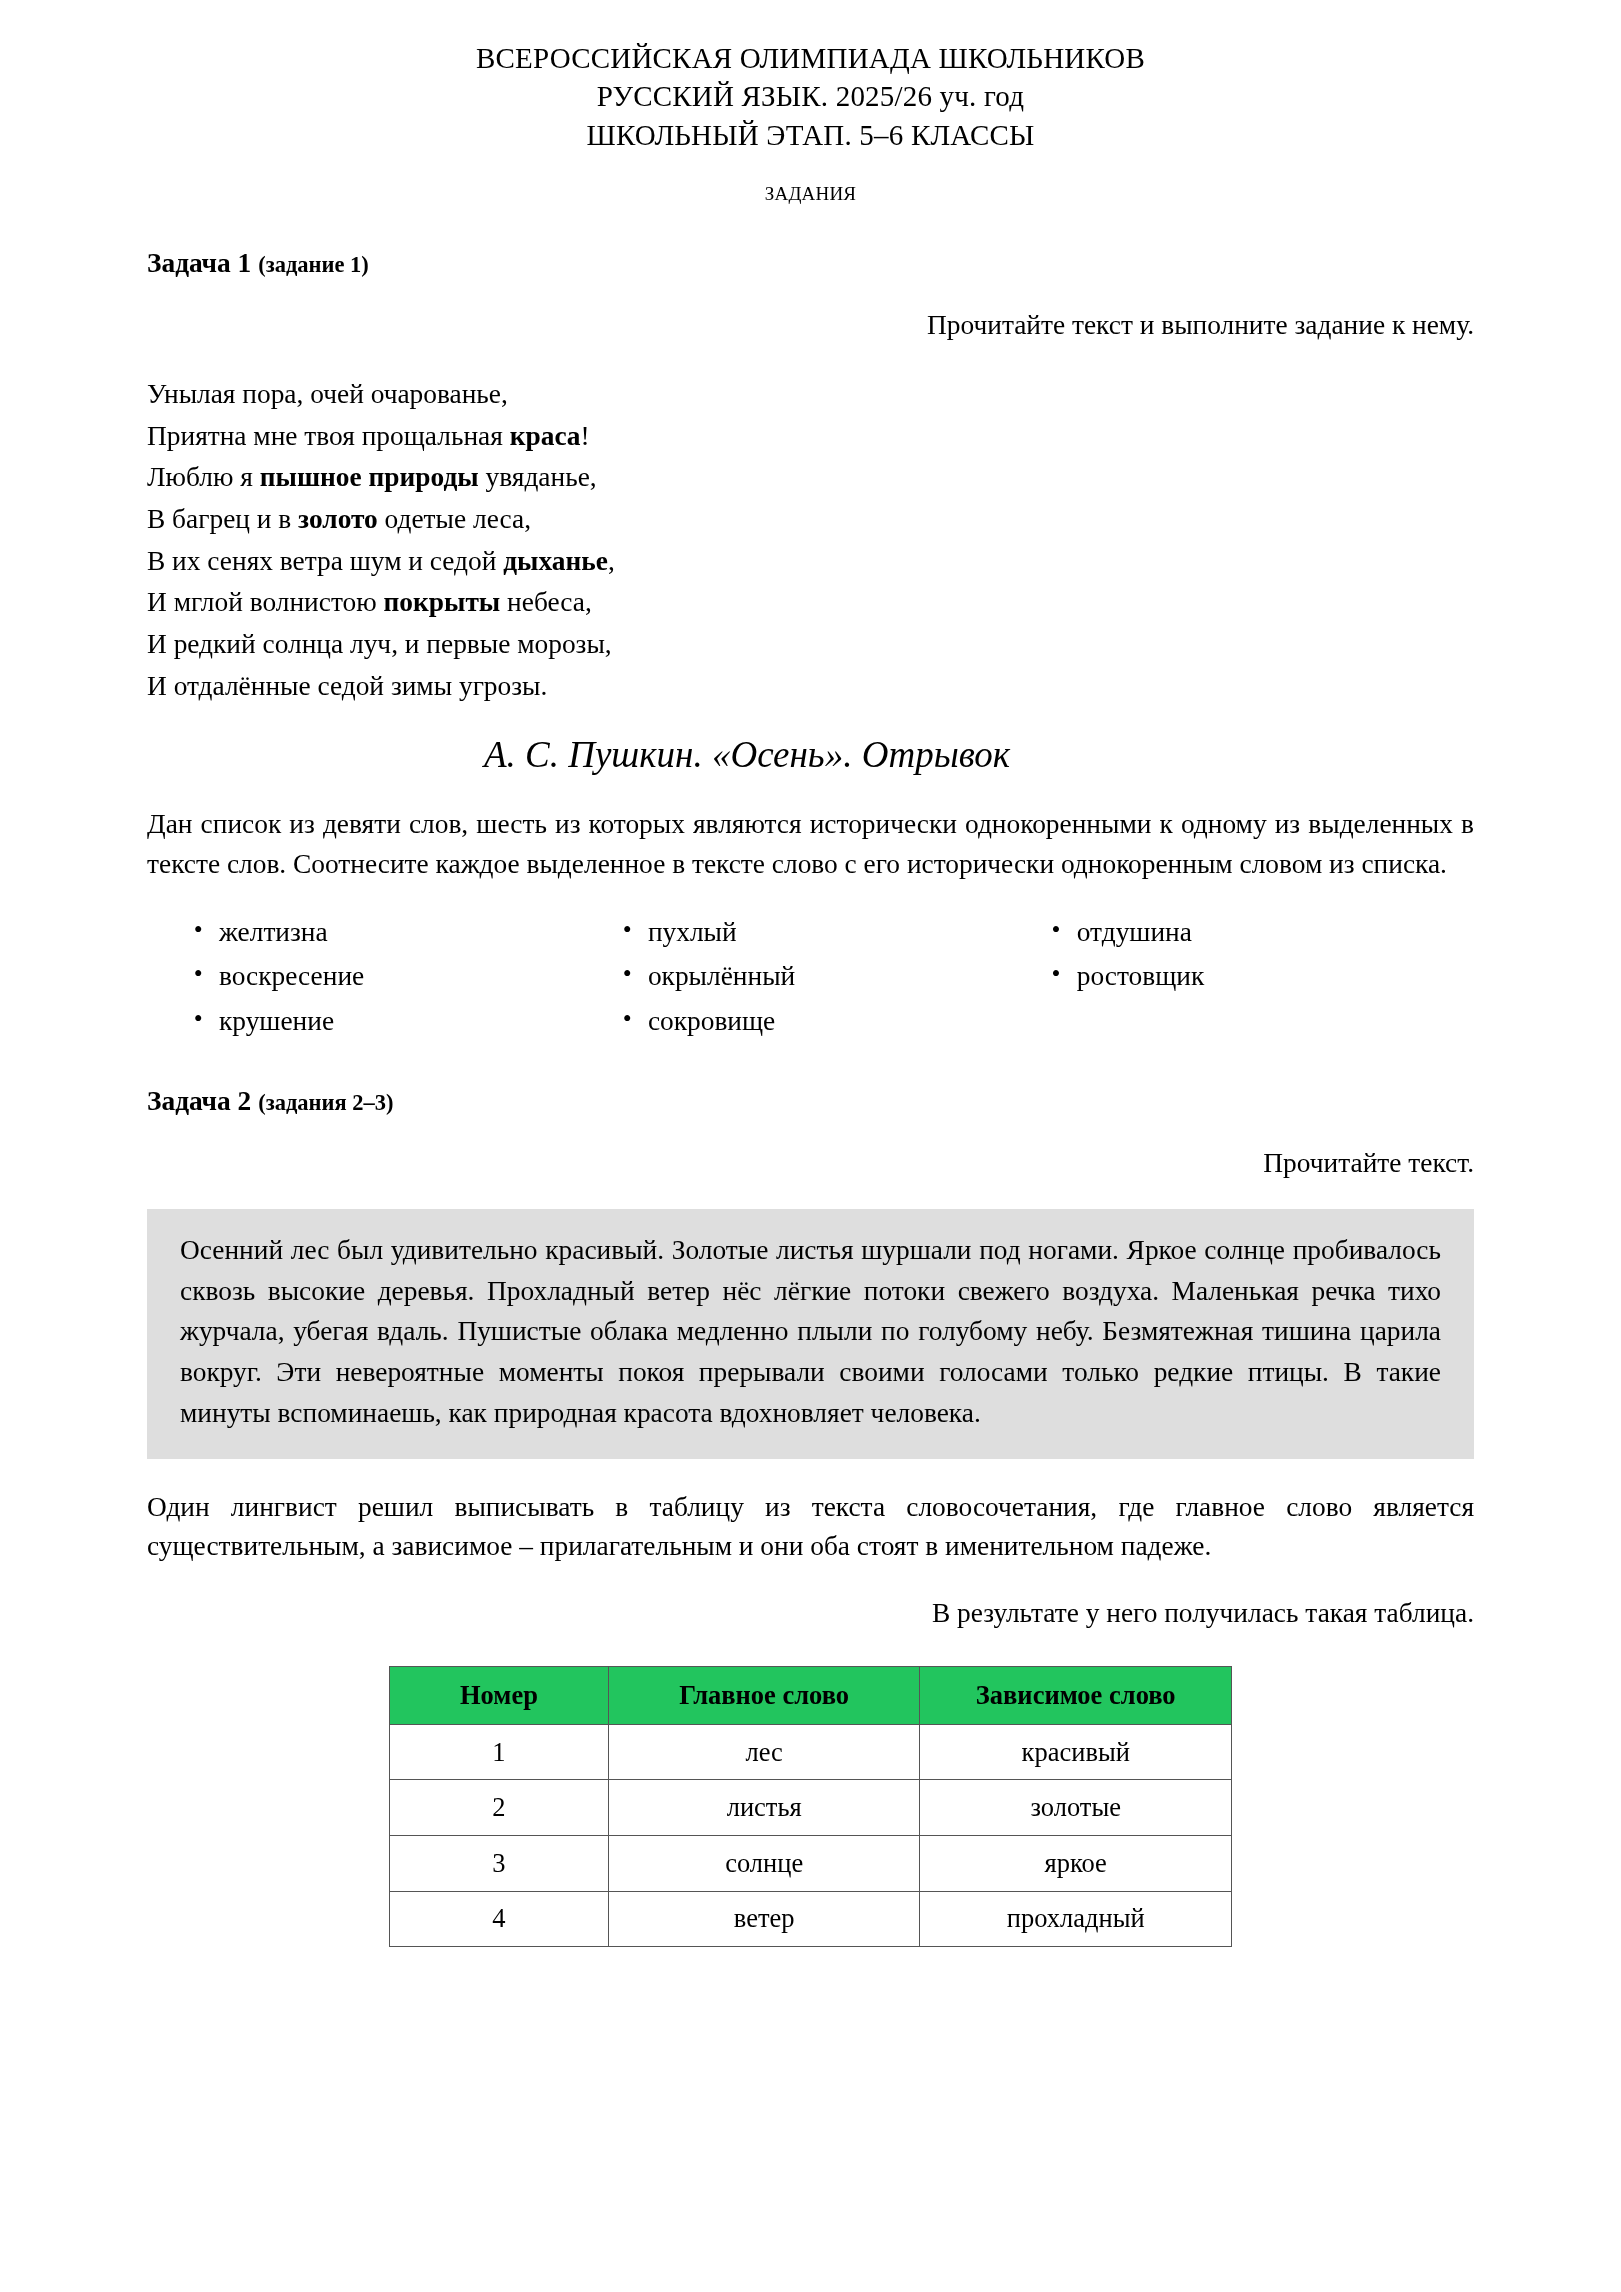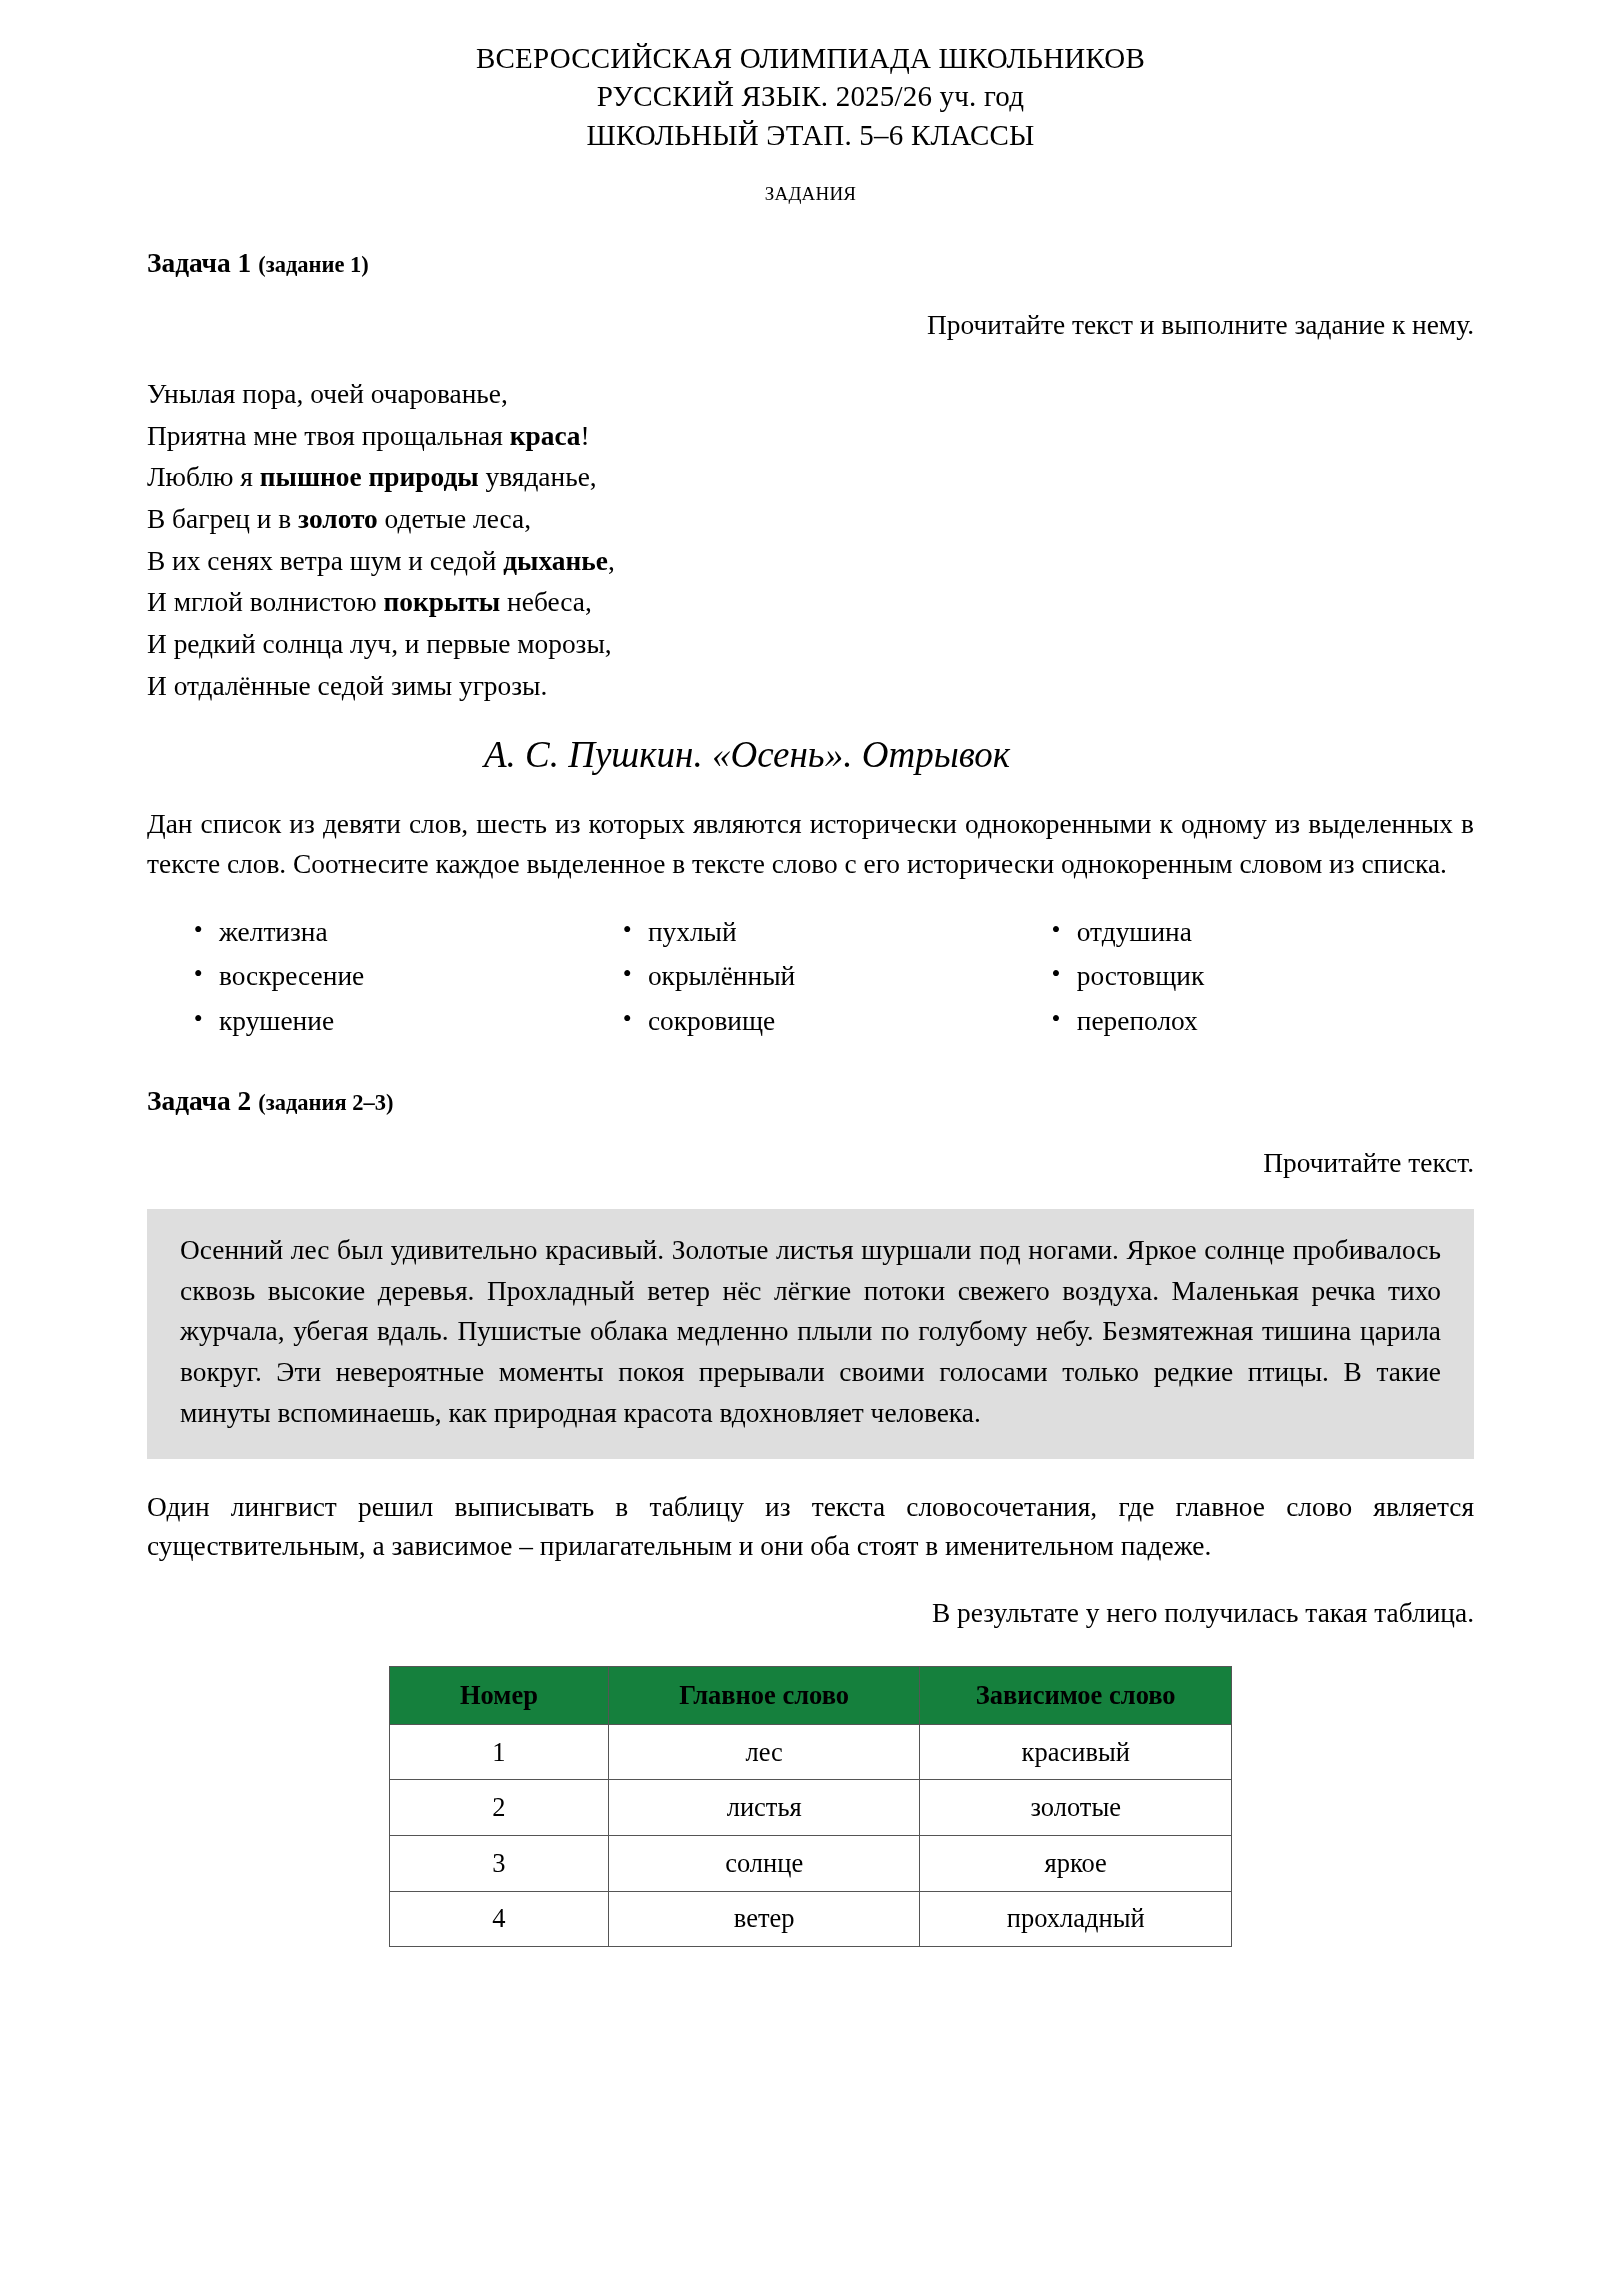--- a/index.html
+++ b/index.html
@@ -101,21 +101,21 @@
     line-height: 1.48;
     text-align: justify;
     text-justify: inter-word;
   }
   table.wordtable {
     margin: 33px auto 0 auto;
     border-collapse: collapse;
     width: 843px;
   }
   table.wordtable th {
-    background: #15803d;
+    background: #22c55e;
     border: 1px solid #555;
     font-size: 26.5px;
     font-weight: bold;
     padding: 12.7px 5.9px;
     text-align: center;
   }
   table.wordtable td {
     border: 1px solid #555;
     font-size: 26.5px;
     padding: 11.8px 5.9px;
@@ -183,21 +183,20 @@
       <div class="word-item">крушение</div>
     </div>
     <div class="word-col">
       <div class="word-item">пухлый</div>
       <div class="word-item">окрылённый</div>
       <div class="word-item">сокровище</div>
     </div>
     <div class="word-col">
       <div class="word-item">отдушина</div>
       <div class="word-item">ростовщик</div>
-      <div class="word-item">переполох</div>
     </div>
   </div>
 
   <div class="task-title">
     <span>Задача 2</span>
     <span class="sub">(задания 2–3)</span>
   </div>
 
   <div class="para">Прочитайте текст.</div>
 

